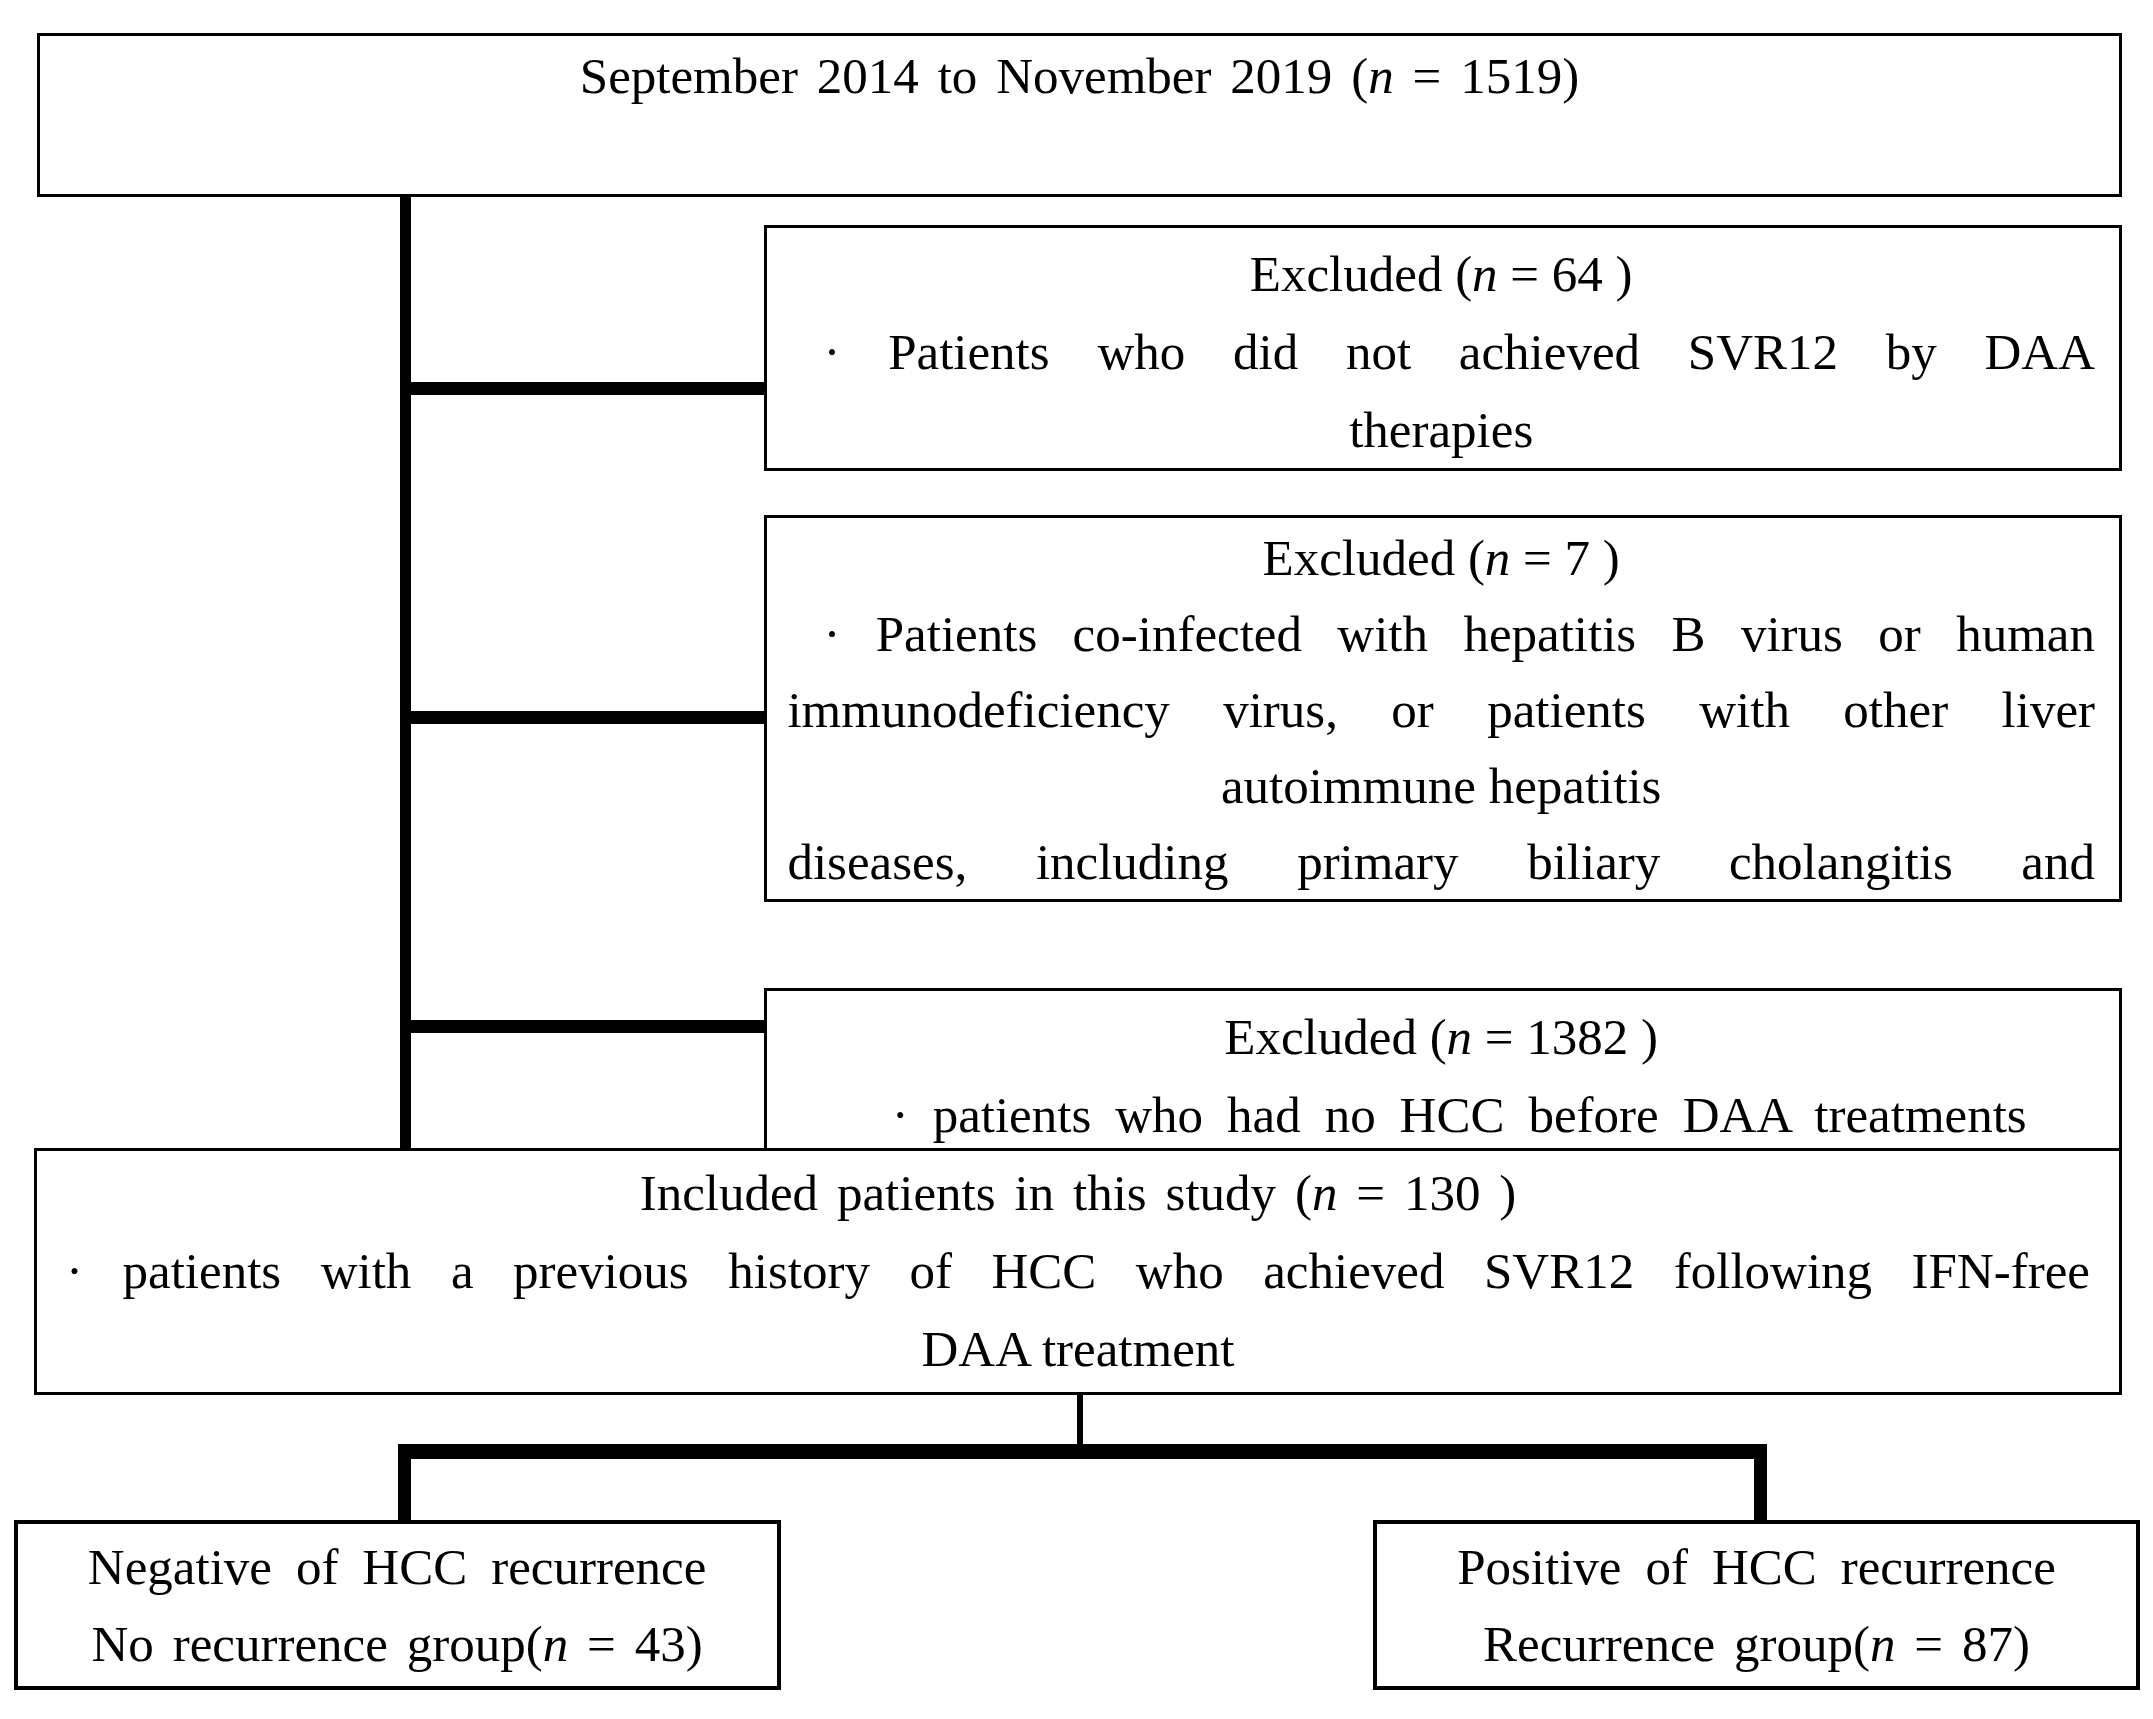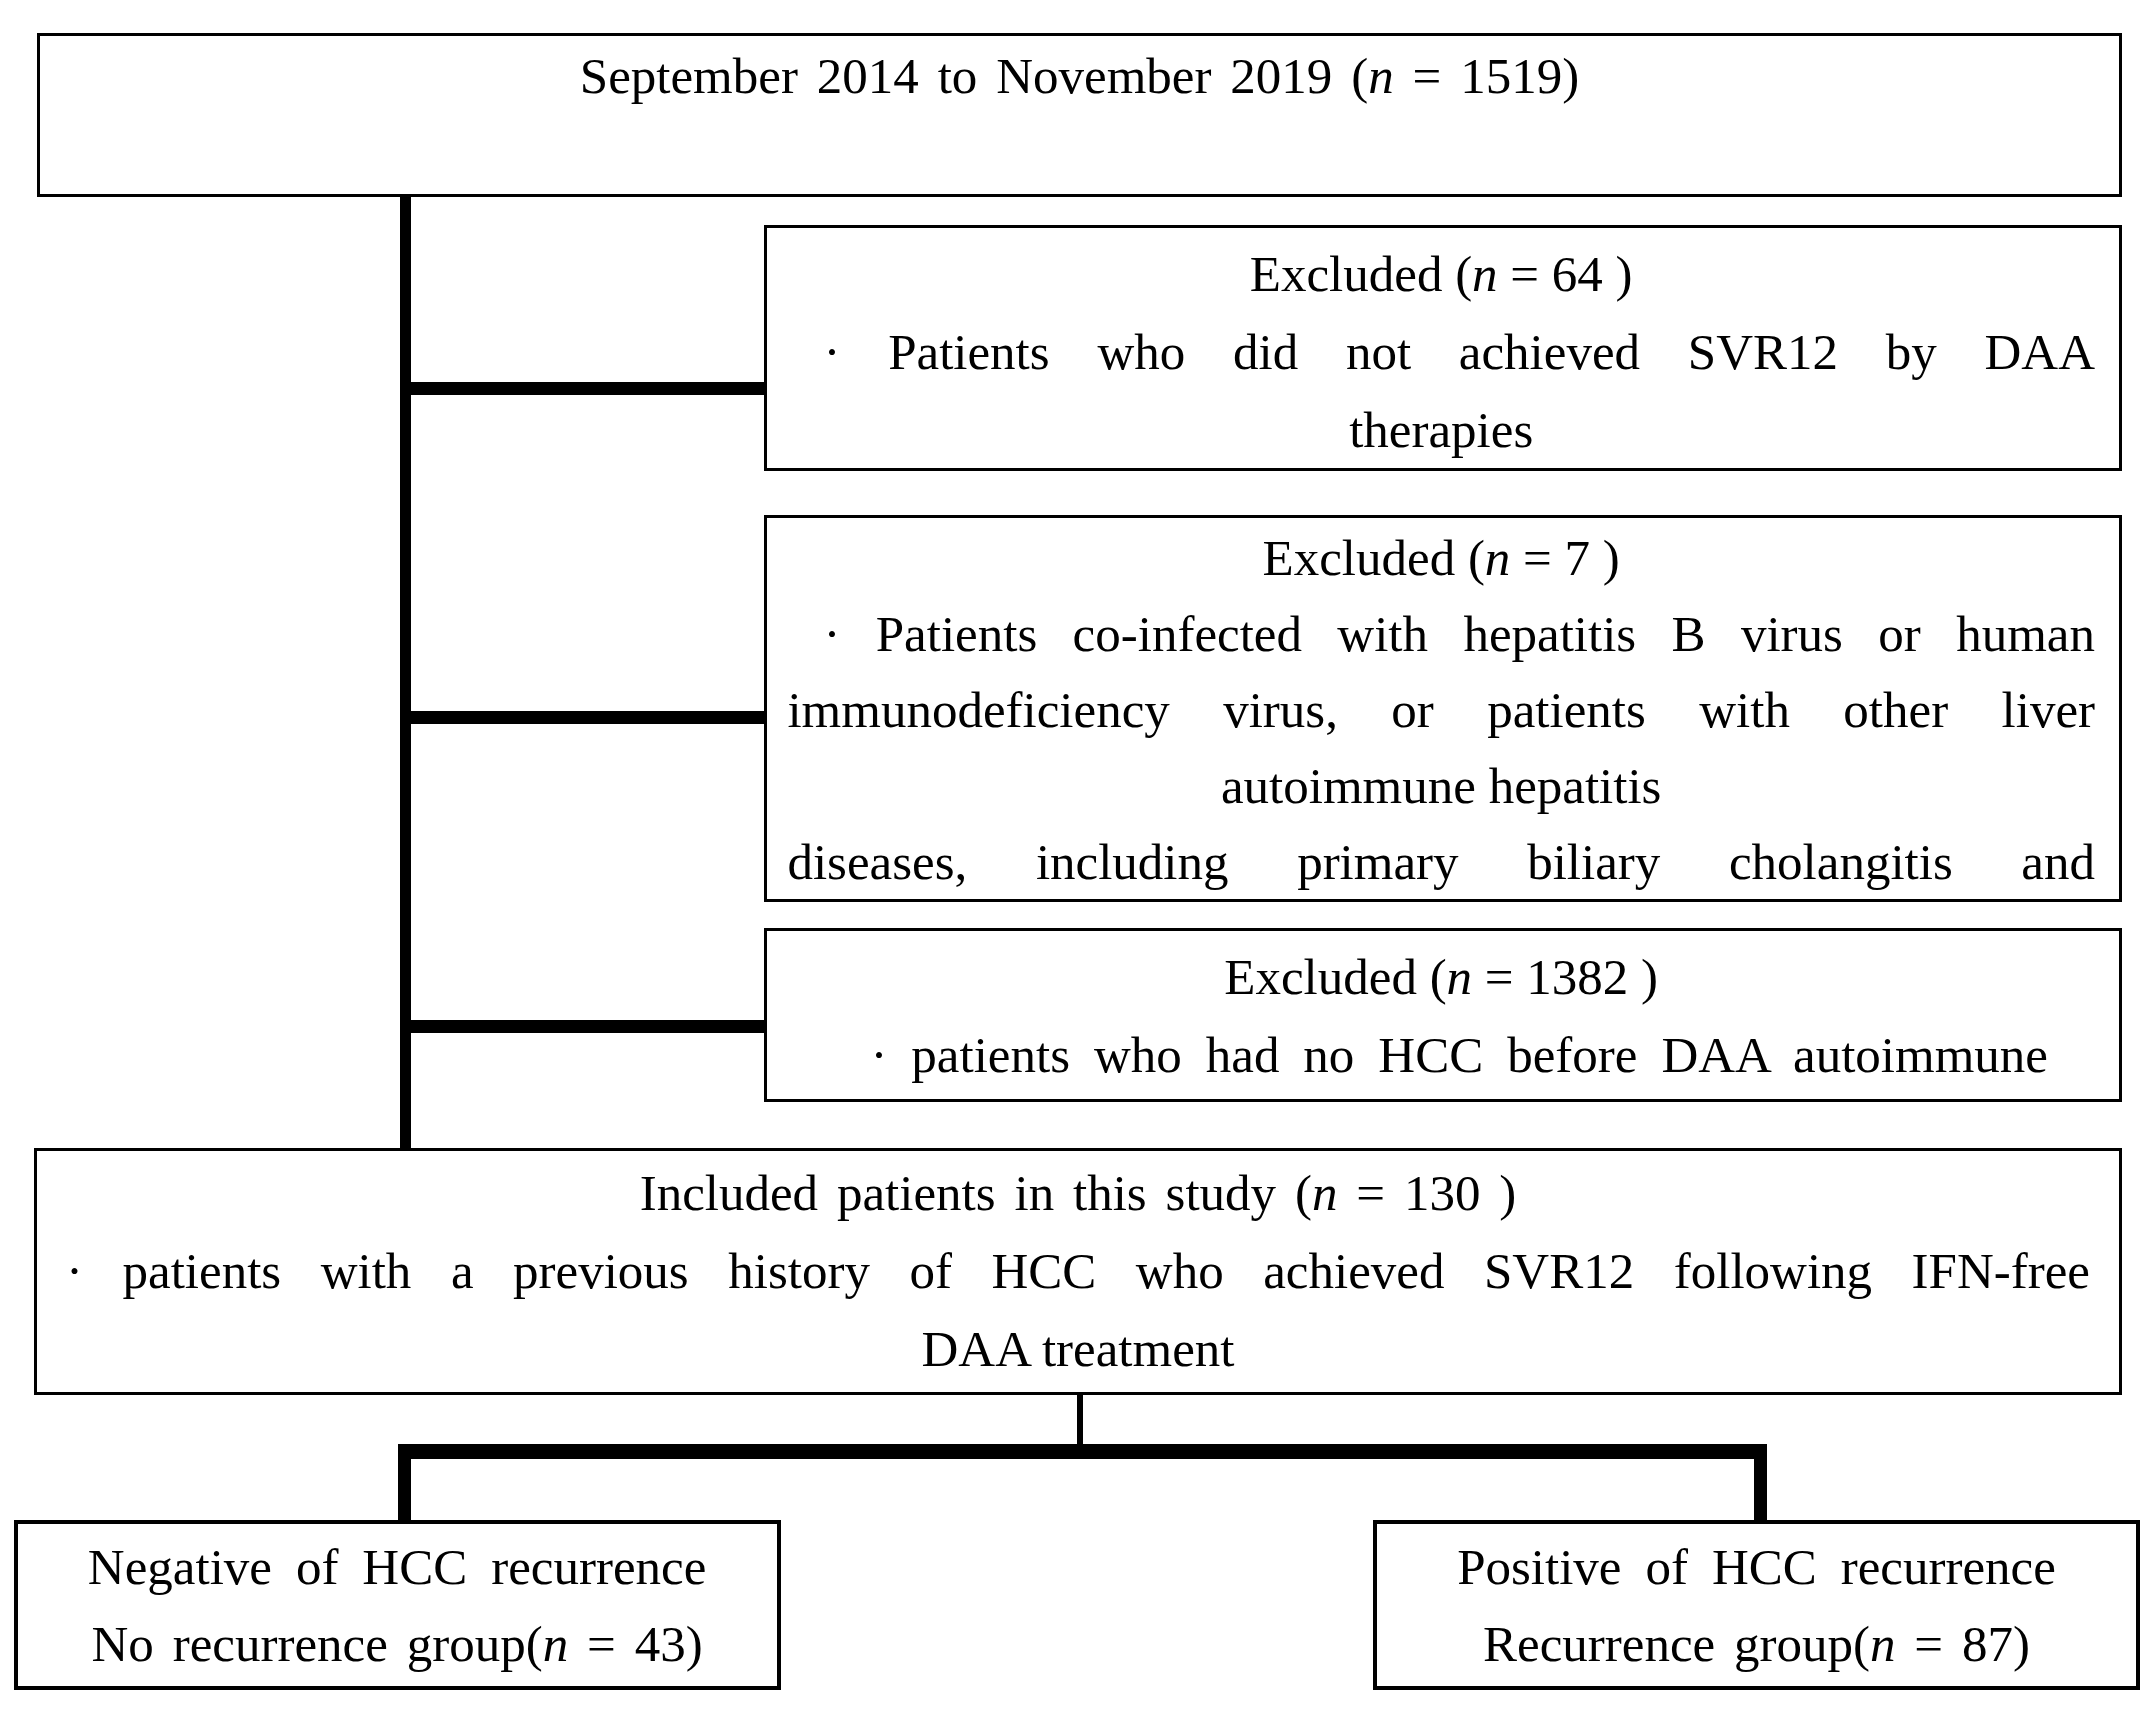--- a/index.html
+++ b/index.html
@@ -80,24 +80,24 @@
   <div class="box excl-box excl-box-2" style="left:764px;top:515px;width:1358px;height:387px;">
     <div class="pad">
       <div class="ln left">Excluded (<i>n</i> = 7 )</div>
       <div class="ln just indent">· Patients co-infected with hepatitis B virus or human</div>
       <div class="ln just">immunodeficiency virus, or patients with other liver</div>
       <div class="ln left">autoimmune hepatitis</div>
       <div class="ln just">diseases, including primary biliary cholangitis and</div>
     </div>
   </div>
 
-  <div class="box excl-box" style="left:764px;top:928px;width:1358px;height:174px;">
+  <div class="box excl-box" style="left:764px;top:988px;width:1358px;height:174px;">
     <div class="pad">
       <div class="ln left">Excluded (<i>n</i> = 1382 )</div>
-      <div class="ln left indent ws">· patients who had no HCC before DAA autoimmune</div>
+      <div class="ln left indent ws">· patients who had no HCC before DAA treatments</div>
     </div>
   </div>
 
   <div class="box included-box" style="left:34px;top:1148px;width:2088px;height:247px;">
     <div class="pad">
       <div class="ln center ws-sm">Included patients in this study (<i>n</i> = 130 )</div>
       <div class="ln just">· patients with a previous history of HCC who achieved SVR12 following IFN-free</div>
       <div class="ln center">DAA treatment</div>
     </div>
   </div>

